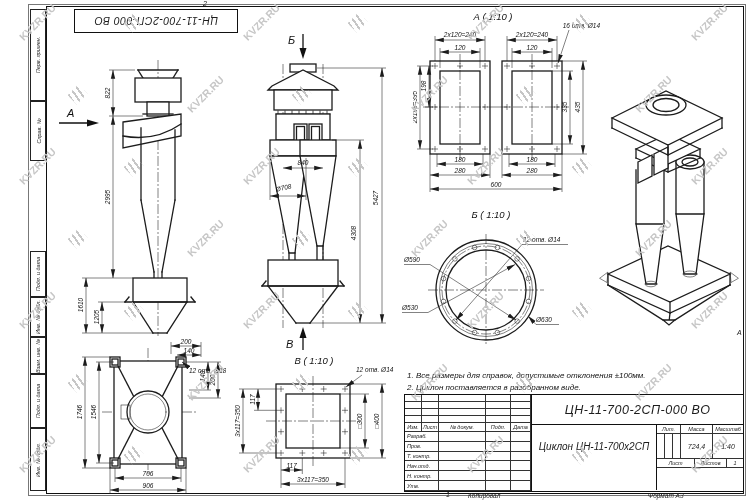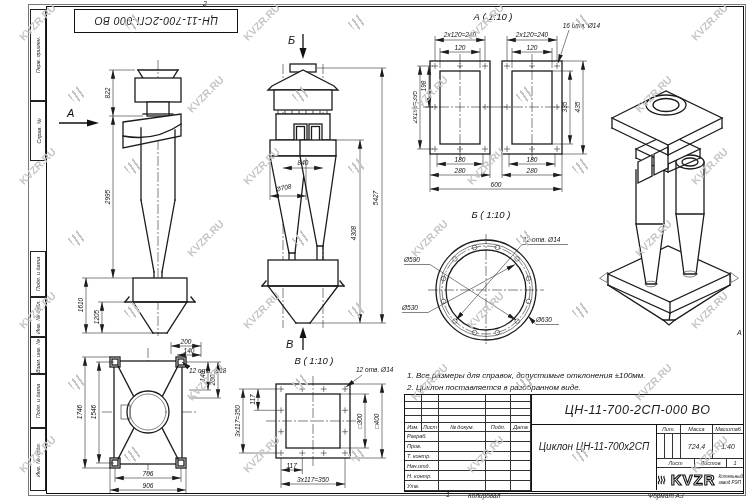--- a/index.html
+++ b/index.html
@@ -515,30 +515,20 @@
           <span></span>
         </div>
       <div class="v" style="width:32px">724,4</div>
       <div class="v" style="flex:1;border-right:none">1:40</div>
     </div>
     <div class="tb-sh">
       <div style="width:38px">Лист</div>
       <div style="width:32px">Листов</div>
       <div style="flex:1;border-right:none">1</div>
     </div>
-    <div class="tb-logo">
-      <svg width="16" height="14" viewBox="0 0 16 14">
-        <path d="M3,1 C0,4 6,6 3,9 C1,11 3,13 3,13 M7,1 C4,4 10,6 7,9 C5,11 7,13 7,13 M11,1 C8,4 14,6 11,9 C9,11 11,13 11,13" stroke="#111" stroke-width="1.6" fill="none"></path>
-      </svg>
-      <span class="kvzr">KVZR</span>
-      <span class="kvzr-sub">
-        <span style="display:block">Котельный</span>
-        <span style="display:block">завод РЭП</span>
-      </span>
-    </div>
   </div>
 </div>
 
 <span class="below" style="left:468px;top:492px">Копировал</span>
 <span class="below" style="left:648px;top:492px">Формат А3</span>
 
 <div id="wm">
     <span class="wt" style="left: 14px; top: 16px;">KVZR.RU</span>
     <span class="wi" style="left: 126px; top: 16px;"></span>
     <span class="wt" style="left: 238px; top: 16px;">KVZR.RU</span>

